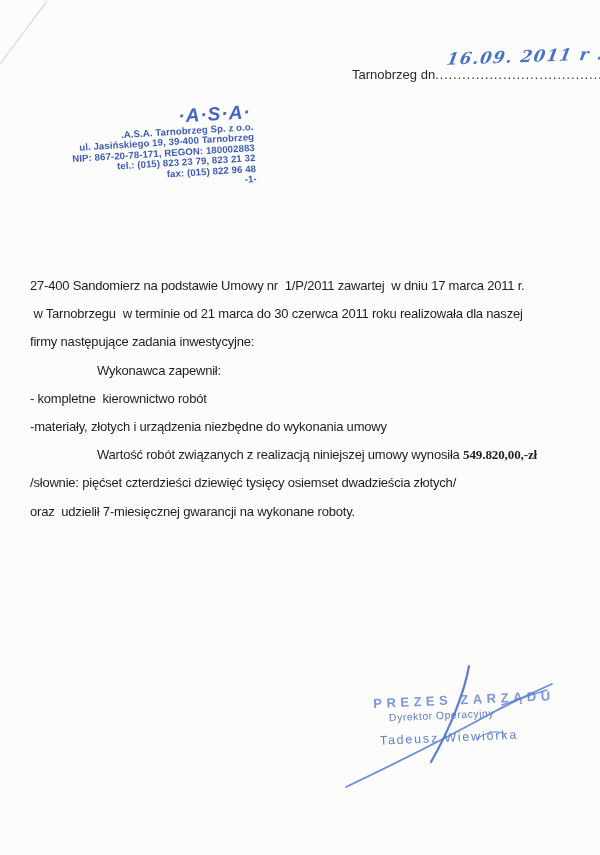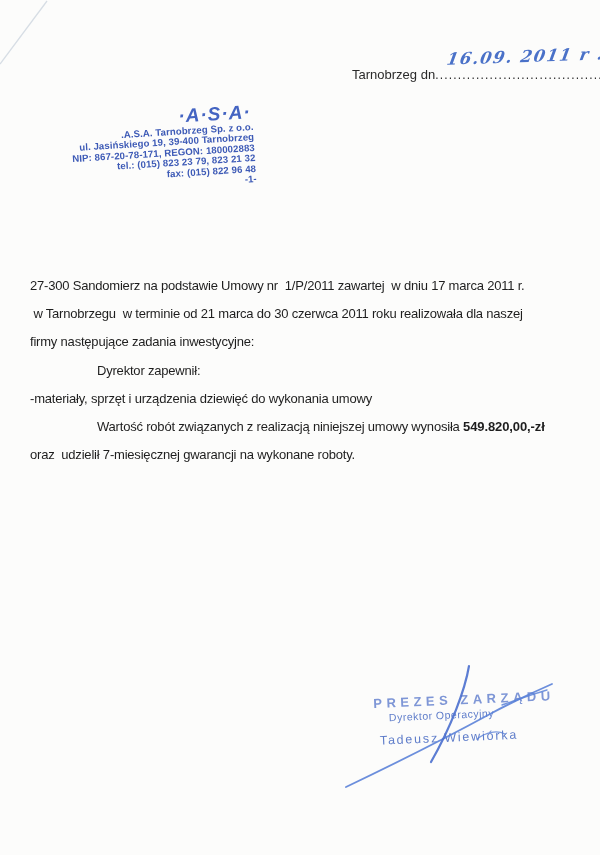--- a/index.html
+++ b/index.html
@@ -48,21 +48,21 @@
     letter-spacing:0.1px;white-space:nowrap;
   }
   
   .body-text{
     position:absolute;left:30px;top:272px;width:556px;
     font-size:13px;letter-spacing:-0.2px;
     line-height:28.2px;
   }
   .bl{white-space:pre;}
   .bl.ind{padding-left:67px;}
-  .bl b{font-weight:700;letter-spacing:-0.1px;}
+  .bl b{font-weight:700;letter-spacing:-0.1px;font-family:Liberation Serif, serif;}
   
   .stamp-bottom{
     position:absolute;left:374px;top:692px;
     transform:rotate(-2.5deg);
     white-space:nowrap;
   }
   .stamp-bottom .title{
     font-size:13px;font-weight:600;letter-spacing:4.5px;
     color:#7e96d6;
   }
@@ -92,26 +92,28 @@
     <div class="logo">·A·S·A·</div>
     <div class="sline">.A.S.A. Tarnobrzeg Sp. z o.o.</div>
     <div class="sline">ul. Jasińskiego 19, 39-400 Tarnobrzeg</div>
     <div class="sline">NIP: 867-20-78-171, REGON: 180002883</div>
     <div class="sline">tel.: (015) 823 23 79, 823 21 32</div>
     <div class="sline">fax: (015) 822 96 48</div>
     <div class="sline">-1-</div>
   </div>
 
   <div class="body-text">
-    <div class="bl"><span>27-300 Sandomierz na podstawie Umowy nr  1/P/2011 zawartej  w dniu 17 marca 2011 r.</span></div>
+    <div class="bl"><span>27-400 Sandomierz na podstawie Umowy nr  1/P/2011 zawartej  w dniu 17 marca 2011 r.</span></div>
     <div class="bl"><span> w Tarnobrzegu  w terminie od 21 marca do 30 czerwca 2011 roku realizowała dla naszej</span></div>
     <div class="bl"><span>firmy następujące zadania inwestycyjne:</span></div>
-    <div class="bl ind"><span>Dyrektor zapewnił:</span></div>
-    <div class="bl"><span>-materiały, sprzęt i urządzenia dziewięć do wykonania umowy</span></div>
+    <div class="bl ind"><span>Wykonawca zapewnił:</span></div>
+    <div class="bl"><span>- kompletne  kierownictwo robót</span></div>
+    <div class="bl"><span>-materiały, złotych i urządzenia niezbędne do wykonania umowy</span></div>
     <div class="bl ind"><span>Wartość robót związanych z realizacją niniejszej umowy wynosiła </span><b>549.820,00,-zł</b></div>
+    <div class="bl"><span>/słownie: pięćset czterdzieści dziewięć tysięcy osiemset dwadzieścia złotych/</span></div>
     <div class="bl"><span>oraz  udzielił 7-miesięcznej gwarancji na wykonane roboty.</span></div>
   </div>
 
   <div class="stamp-bottom">
     <div class="title">PREZES ZARZĄDU</div>
     <div class="subtitle">Dyrektor Operacyjny</div>
     <div class="name">Tadeusz Wiewiórka</div>
   </div>
 
   <svg class="overlay" width="600" height="855" viewBox="0 0 600 855" xmlns="http://www.w3.org/2000/svg">

